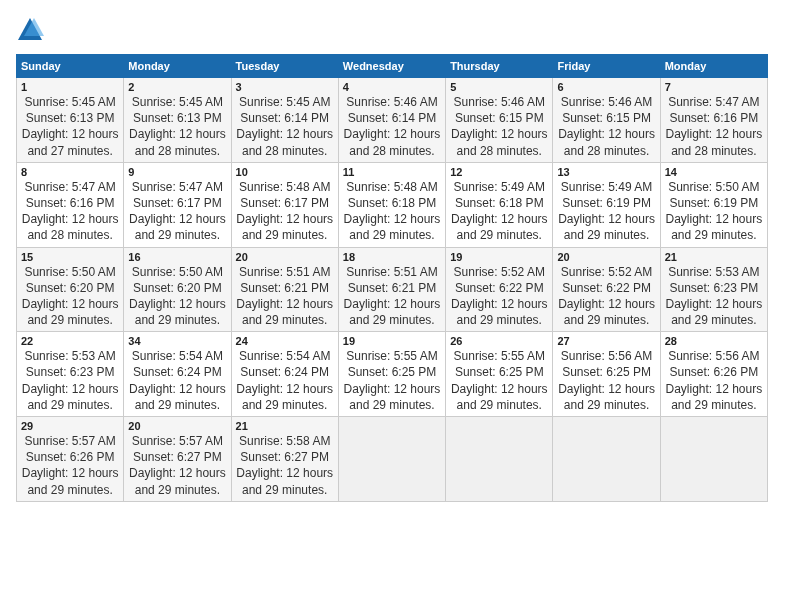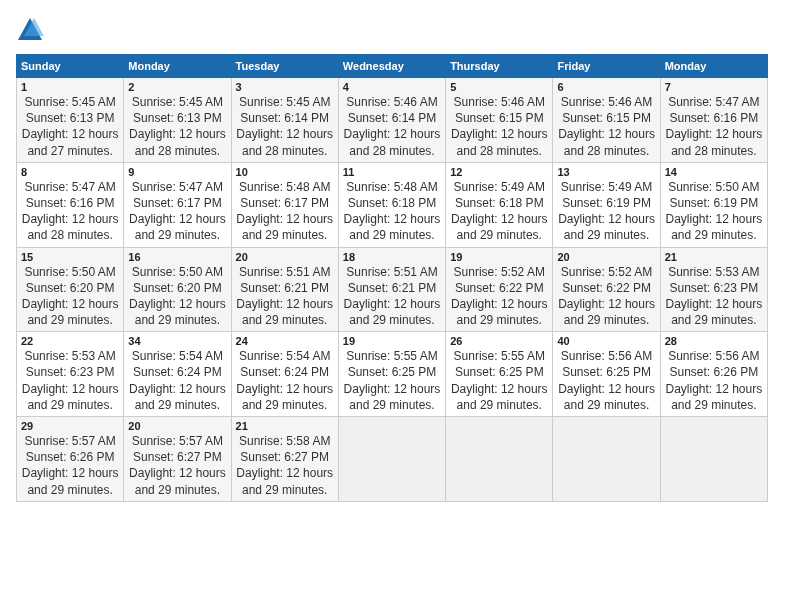--- a/index.html
+++ b/index.html
@@ -346,21 +346,21 @@
       </td>
           <td>
         <span class="day-num">26</span>
         <div class="day-info">
           Sunrise: 5:55 AM<br>
           Sunset: 6:25 PM<br>
           Daylight: 12 hours and 29 minutes.
         </div>
       </td>
           <td>
-        <span class="day-num">40</span>
+        <span class="day-num">27</span>
         <div class="day-info">
           Sunrise: 5:56 AM<br>
           Sunset: 6:25 PM<br>
           Daylight: 12 hours and 29 minutes.
         </div>
       </td>
           <td>
         <span class="day-num">28</span>
         <div class="day-info">
           Sunrise: 5:56 AM<br>

